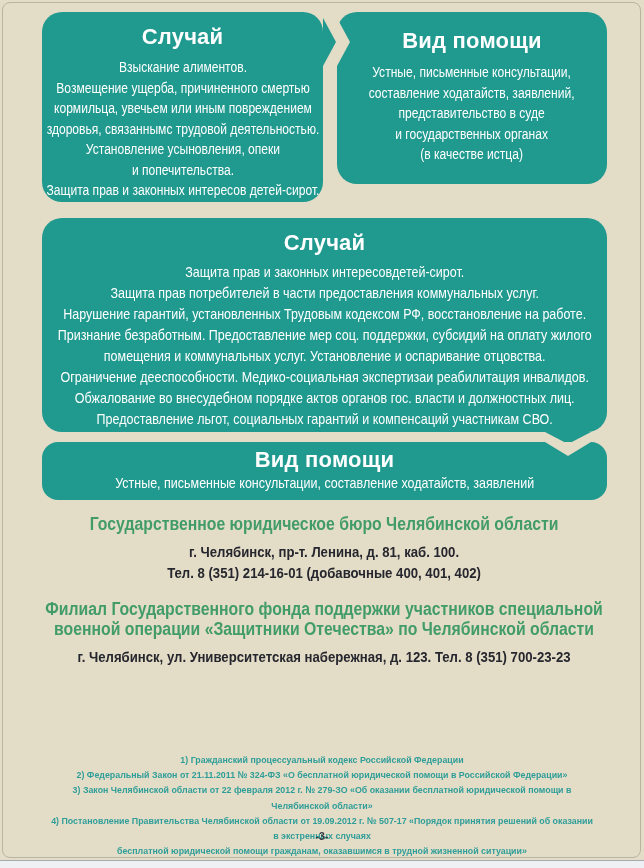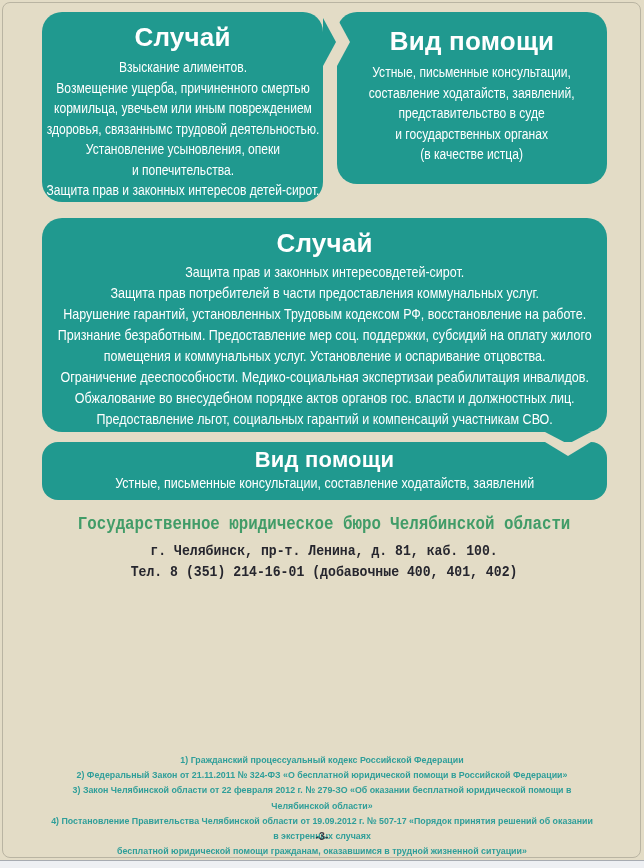--- a/index.html
+++ b/index.html
@@ -18,21 +18,21 @@
   }
   .bottom-strip {
     position:absolute; left:0; right:0; bottom:0; height:8px;
     background:#eef0f3; border-top:1px solid #a7abb1;
   }
   .bubble {
     position:absolute; background:#20998f; border-radius:20px;
     color:#ffffff; text-align:center;
   }
   .bubble h2 {
-    font-size:26px; font-weight:700; line-height:26px; letter-spacing:0.2px;
+    font-size:22px; font-weight:700; line-height:26px; letter-spacing:0.2px;
   }
   .bubble p {
     position:relative; width:116%; left:-8%;
     transform:scaleX(0.862);
     white-space:pre-line; font-weight:400;
   }
   
   .box-case-1 { left:42px; top:12px;  width:281px; height:190px; padding-top:12px; }
   .box-case-1 h2 { margin-bottom:7px; }
   .box-case-1 p { font-size:14px; line-height:20.5px; }
@@ -61,21 +61,21 @@
   .tail-down {
     position:absolute; bottom:-12px; right:16px; width:46px; height:12px;
     background:#20998f; clip-path:polygon(0 0, 50% 100%, 100% 0);
   }
   .notch-down {
     position:absolute; top:0; right:16px; width:46px; height:14px;
     background:#e3dcc6; clip-path:polygon(0 0, 50% 100%, 100% 0);
   }
 
   
-  .orgs { position:absolute; left:42px; top:514px; width:565px; text-align:center;font-family:Liberation Mono, monospace; }
+  .orgs { position:absolute; left:42px; top:514px; width:565px; text-align:center; }
   .org { margin-bottom:15px; }
   .org h3 {
     color:#419c68; font-size:18px; font-weight:700; line-height:20.5px;
     white-space:pre-line; margin-bottom:6px;
     position:relative; width:114%; left:-7%; transform:scaleX(0.877);
   }
   .org p {
     color:#26262e; font-size:15px; font-weight:700; line-height:21.5px;
     white-space:pre-line;
     position:relative; width:114%; left:-7%; transform:scaleX(0.877);
@@ -139,20 +139,25 @@
     <h2>Вид помощи</h2>
     <p>Устные, письменные консультации, составление ходатайств, заявлений</p>
   </div>
 
   <div class="orgs">
     <div class="org">
       <h3>Государственное юридическое бюро Челябинской области</h3>
       <p>г. Челябинск, пр-т. Ленина, д. 81, каб. 100.
 Тел. 8 (351) 214-16-01 (добавочные 400, 401, 402)</p>
     </div>
+    <div class="org">
+      <h3>Филиал Государственного фонда поддержки участников специальной
+военной операции «Защитники Отечества» по Челябинской области</h3>
+      <p>г. Челябинск, ул. Университетская набережная, д. 123. Тел. 8 (351) 700-23-23</p>
+    </div>
   </div>
 
   <p class="footnotes">1) Гражданский процессуальный кодекс Российской Федерации
 2) Федеральный Закон от 21.11.2011 № 324-ФЗ «О бесплатной юридической помощи в Российской Федерации»
 3) Закон Челябинской области от 22 февраля 2012 г. № 279-ЗО «Об оказании бесплатной юридической помощи в Челябинской области»
 4) Постановление Правительства Челябинской области от 19.09.2012 г. № 507-17 «Порядок принятия решений об оказании в экстренных случаях
 бесплатной юридической помощи гражданам, оказавшимся в трудной жизненной ситуации»</p>
 
   <div class="page-number">-3-</div>
 

